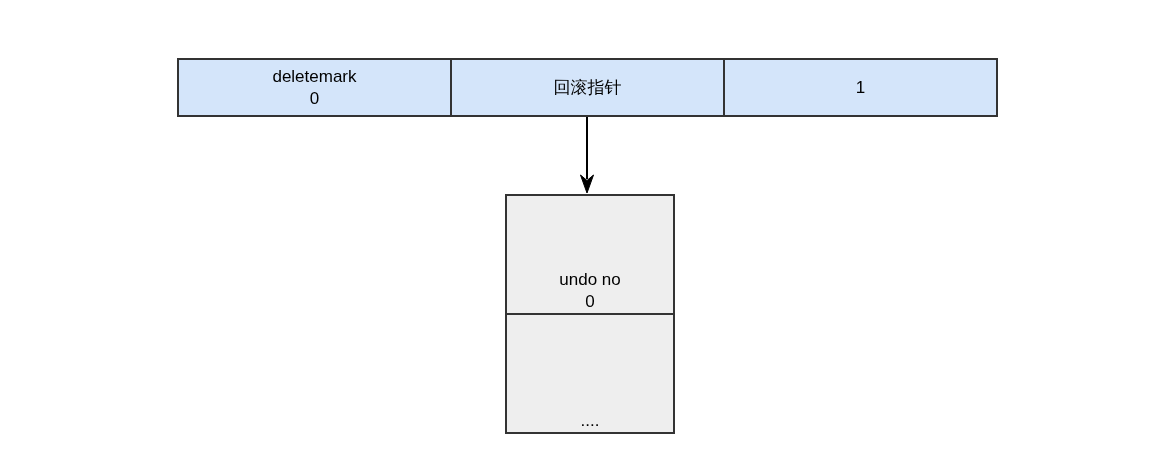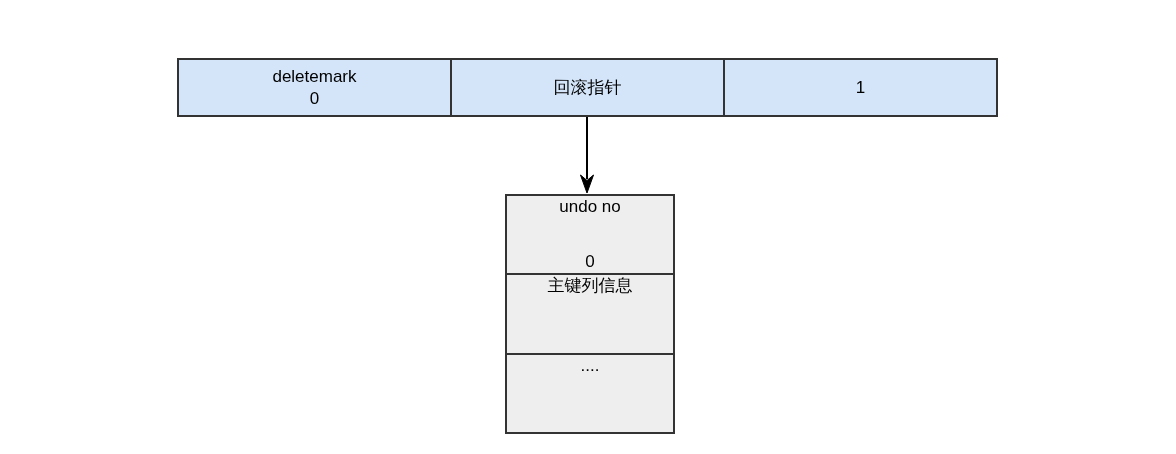--- a/index.html
+++ b/index.html
@@ -66,21 +66,21 @@
     display: flex;
     flex-direction: column;
     border: 2px solid var(--stack-border);
     background: var(--stack-fill);
   }
   .undo-cell {
     flex: 1 1 0;
     display: flex;
     flex-direction: column;
     align-items: center;
-    justify-content: space-between;
+    justify-content: flex-end;
     font-size: 17px;
     line-height: 22px;
     text-align: center;
   }
   .undo-cell + .undo-cell {
     border-top: 2px solid var(--stack-border);
   }
 </style>
 </head>
 <body>
@@ -104,20 +104,17 @@
     <line class="arrow-line" x1="8" y1="0" x2="8" y2="62"></line>
     <path class="arrow-head" d="M 8 76 L 1.5 58 L 8 63.5 L 14.5 58 Z"></path>
   </svg>
 
   <div class="undo-stack">
     <div class="undo-cell">
       <span>undo no</span>
       <span>0</span>
     </div>
     <div class="undo-cell">
-      <span>主键列信息</span>
-    </div>
-    <div class="undo-cell">
       <span>....</span>
     </div>
   </div>
 
 </div>
 
 </body></html>

